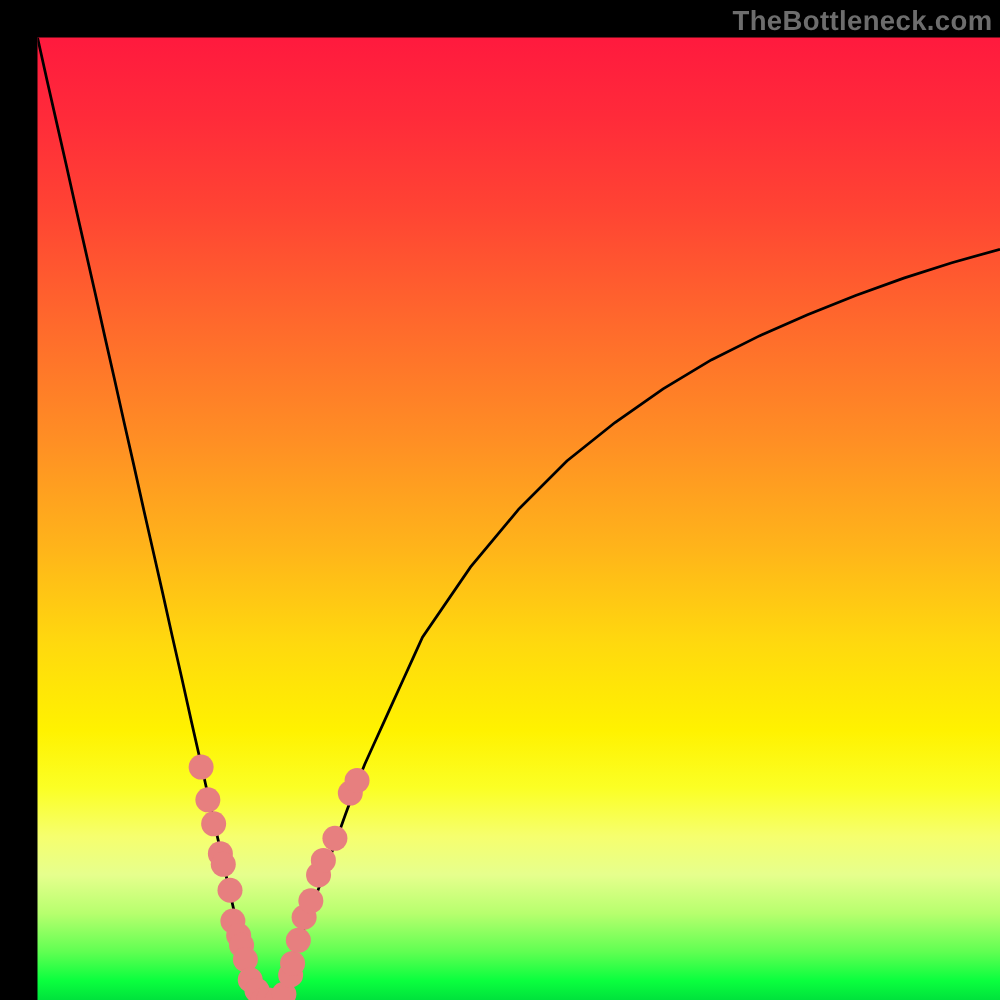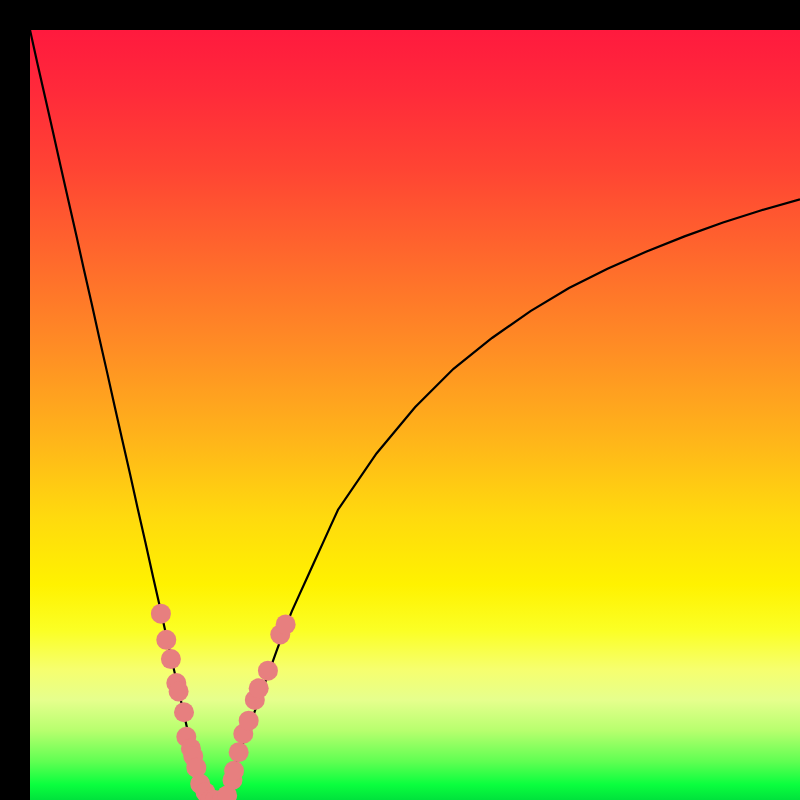--- a/index.html
+++ b/index.html
@@ -94,13 +94,14 @@
         <circle cx="213.29" cy="703.78" r="10" fill="#e77f7f" stroke="#d96e6e" stroke-width="0"></circle>
         <circle cx="218.68" cy="690.69" r="10" fill="#e77f7f" stroke="#d96e6e" stroke-width="0"></circle>
         <circle cx="224.84" cy="669.90" r="10" fill="#e77f7f" stroke="#d96e6e" stroke-width="0"></circle>
         <circle cx="228.69" cy="658.35" r="10" fill="#e77f7f" stroke="#d96e6e" stroke-width="0"></circle>
         <circle cx="237.93" cy="640.64" r="10" fill="#e77f7f" stroke="#d96e6e" stroke-width="0"></circle>
         <circle cx="250.25" cy="604.45" r="10" fill="#e77f7f" stroke="#d96e6e" stroke-width="0"></circle>
         <circle cx="255.64" cy="594.44" r="10" fill="#e77f7f" stroke="#d96e6e" stroke-width="0"></circle>
       </g>
   </svg>
 
+  <div class="watermark">TheBottleneck.com</div>
 </div>
 
 </body></html>

